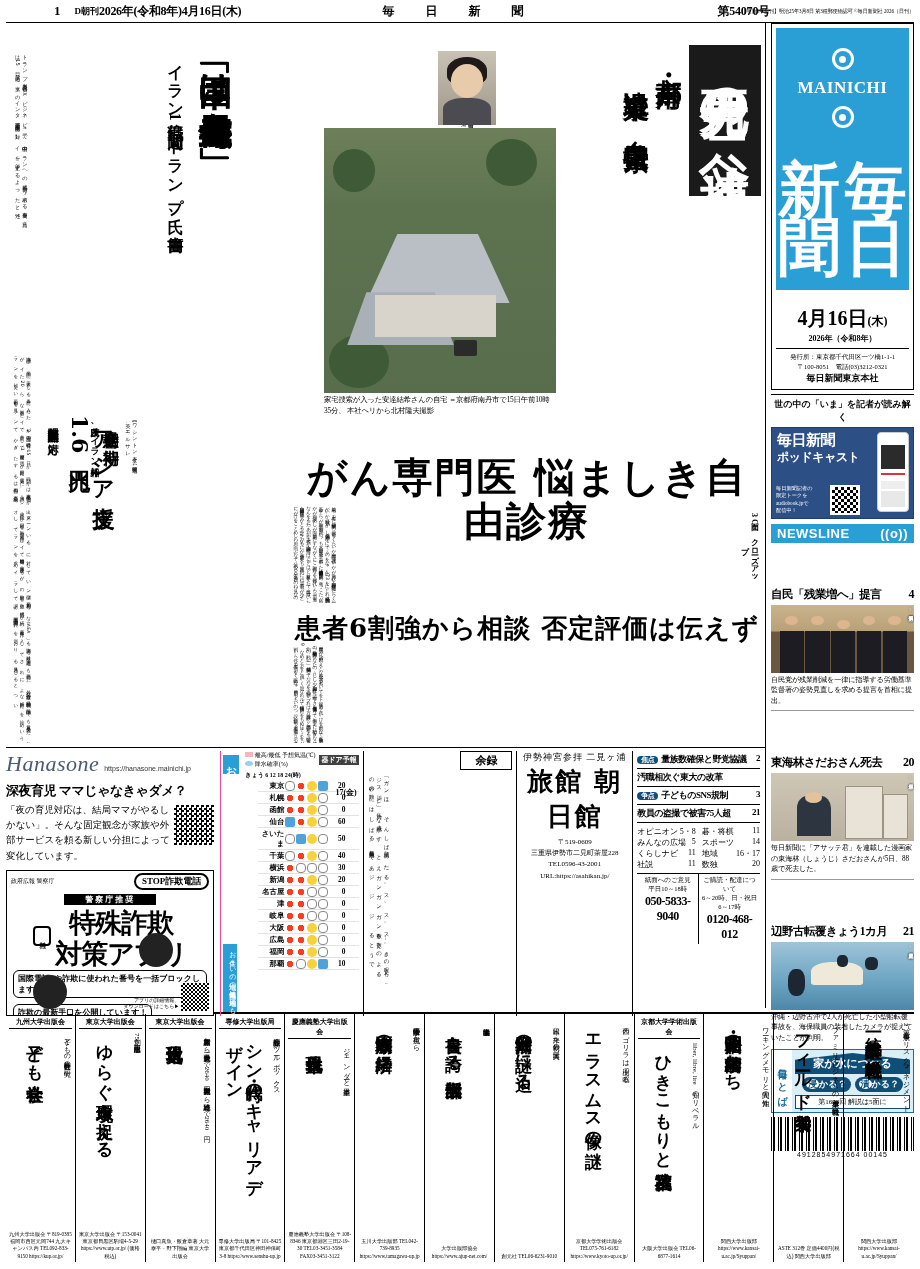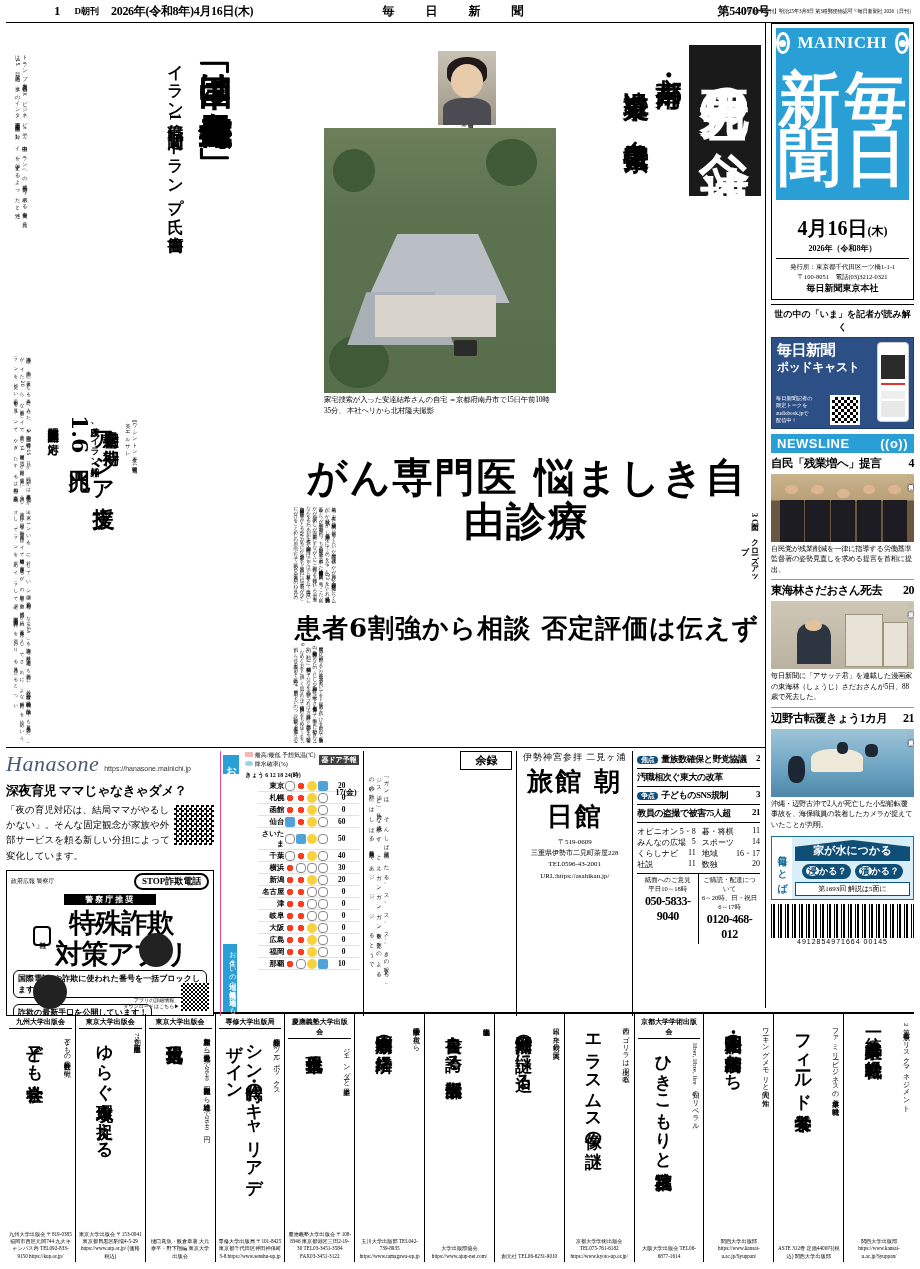--- a/index.html
+++ b/index.html
@@ -5,38 +5,38 @@
   html,body{margin:0;padding:0;background:#ffffff;}
   body{width:920px;height:1269px;font-family:"Liberation Serif",serif;color:#000;overflow:hidden;position:relative;}
   *{box-sizing:border-box;}
 
   .page{width:920px;height:1269px;position:relative;background:#fff;}
 
   
   .topbar{height:22px;display:flex;align-items:center;padding:0 10px;font-size:11px;position:relative;}
   .topbar .pgno{font-weight:bold;font-size:13px;margin-left:44px;}
   .topbar .edition{margin-left:14px;font-size:9px;font-weight:bold;}
-  .topbar .date{margin-left:12px;font-size:12px;font-weight:bold;letter-spacing:-0.3px;}
+  .topbar .date{font-size:12px;font-weight:bold;letter-spacing:-0.3px;}
   .topbar .title-ctr{position:absolute;left:50%;transform:translateX(-50%);font-size:12px;letter-spacing:14px;font-weight:bold;}
   .topbar .issue{position:absolute;right:150px;font-size:12px;font-weight:bold;letter-spacing:-0.2px;}
   .topbar .legal{position:absolute;right:6px;font-size:5px;transform:scaleY(1.1);}
   .hr-top{border:0;border-top:1px solid #000;margin:0 6px;}
 
   
   .body-wrap{display:flex;height:985px;padding:0 6px;}
   .col-left{width:760px;position:relative;border-right:1px solid #000;}
   .col-right{width:148px;padding-left:5px;position:relative;}
 
   
   .microcol{writing-mode:vertical-rl;font-size:5.2px;line-height:1.38;letter-spacing:0.2px;
             text-align:justify;color:#0a0a0a;font-family:"DejaVu Sans",sans-serif;overflow:hidden;}
 
   
   .masthead{border:1px solid #000;background:#fff;padding:4px;}
-  .mast-logo{background:#2a9fd6;padding:4px 0;display:flex;align-items:center;justify-content:center;gap:8px;}
+  .mast-logo{background:#2a9fd6;padding:20px 0;display:flex;align-items:center;justify-content:center;gap:8px;flex-direction:column;}
   .mast-logo .mtxt{color:#fff;font-family:"Liberation Serif",serif;font-weight:bold;font-size:17px;letter-spacing:0.5px;}
   .eye{width:22px;height:22px;border-radius:50%;background:#fff;position:relative;}
   .eye:after{content:"";position:absolute;inset:3px;border-radius:50%;background:#2a9fd6;}
   .eye:before{content:"";position:absolute;left:50%;top:50%;width:7px;height:7px;margin:-3.5px 0 0 -3.5px;border-radius:50%;background:#fff;z-index:2;}
   .mast-kanji{background:#2a9fd6;color:#fff;height:142px;display:flex;flex-direction:row-reverse;
               flex-wrap:wrap;align-content:center;justify-content:center;}
   .mast-kanji span{font-size:62px;font-weight:bold;line-height:0.92;width:50%;text-align:center;
                    font-family:"DejaVu Serif",serif;}
   .mast-date{text-align:center;padding-top:15px;}
   .mast-date .d1{font-size:20px;font-weight:bold;font-family:"Liberation Serif",serif;}
@@ -56,21 +56,21 @@
   .phone{position:absolute;right:4px;top:4px;width:32px;height:80px;background:#fff;border-radius:4px;border:1px solid #ccc;}
   .phone .scr{position:absolute;left:3px;top:12px;right:3px;height:24px;background:#2b2b2b;}
   .phone .bar{position:absolute;left:3px;top:40px;right:3px;height:2px;background:#d33;}
   .phone .ctrls{position:absolute;left:3px;top:48px;right:3px;height:8px;background:#eee;}
   .phone .kb{position:absolute;left:3px;bottom:4px;right:3px;height:16px;background:#e8e8e8;}
 
   
   .nl-head{background:#2a9fd6;color:#fff;margin-top:5px;padding:2px 6px;display:flex;
            align-items:center;justify-content:space-between;font-weight:bold;font-size:13px;
            font-family:"Liberation Sans",sans-serif;letter-spacing:0.5px;}
-  .nl-item{padding-top:3px;}
+  .nl-item{padding-top:18px;margin-top:26px;}
   .nl-title{display:flex;justify-content:space-between;align-items:baseline;font-weight:bold;font-size:11.5px;letter-spacing:-0.5px;}
   .nl-title .pg{font-size:12px;}
   .nl-photo{margin-top:3px;position:relative;height:68px;overflow:hidden;border:0;}
   .nl-photo .credit{position:absolute;right:1px;top:2px;writing-mode:vertical-rl;color:#fff;font-size:5px;text-shadow:0 0 2px #000;}
   .nl-cap{font-size:7.2px;line-height:1.45;margin-top:2px;letter-spacing:-0.2px;}
   .nl-sep{border-top:1px solid #999;margin-top:4px;}
 
   
   .ph{width:100%;height:100%;}
   .ph-suits{background:

